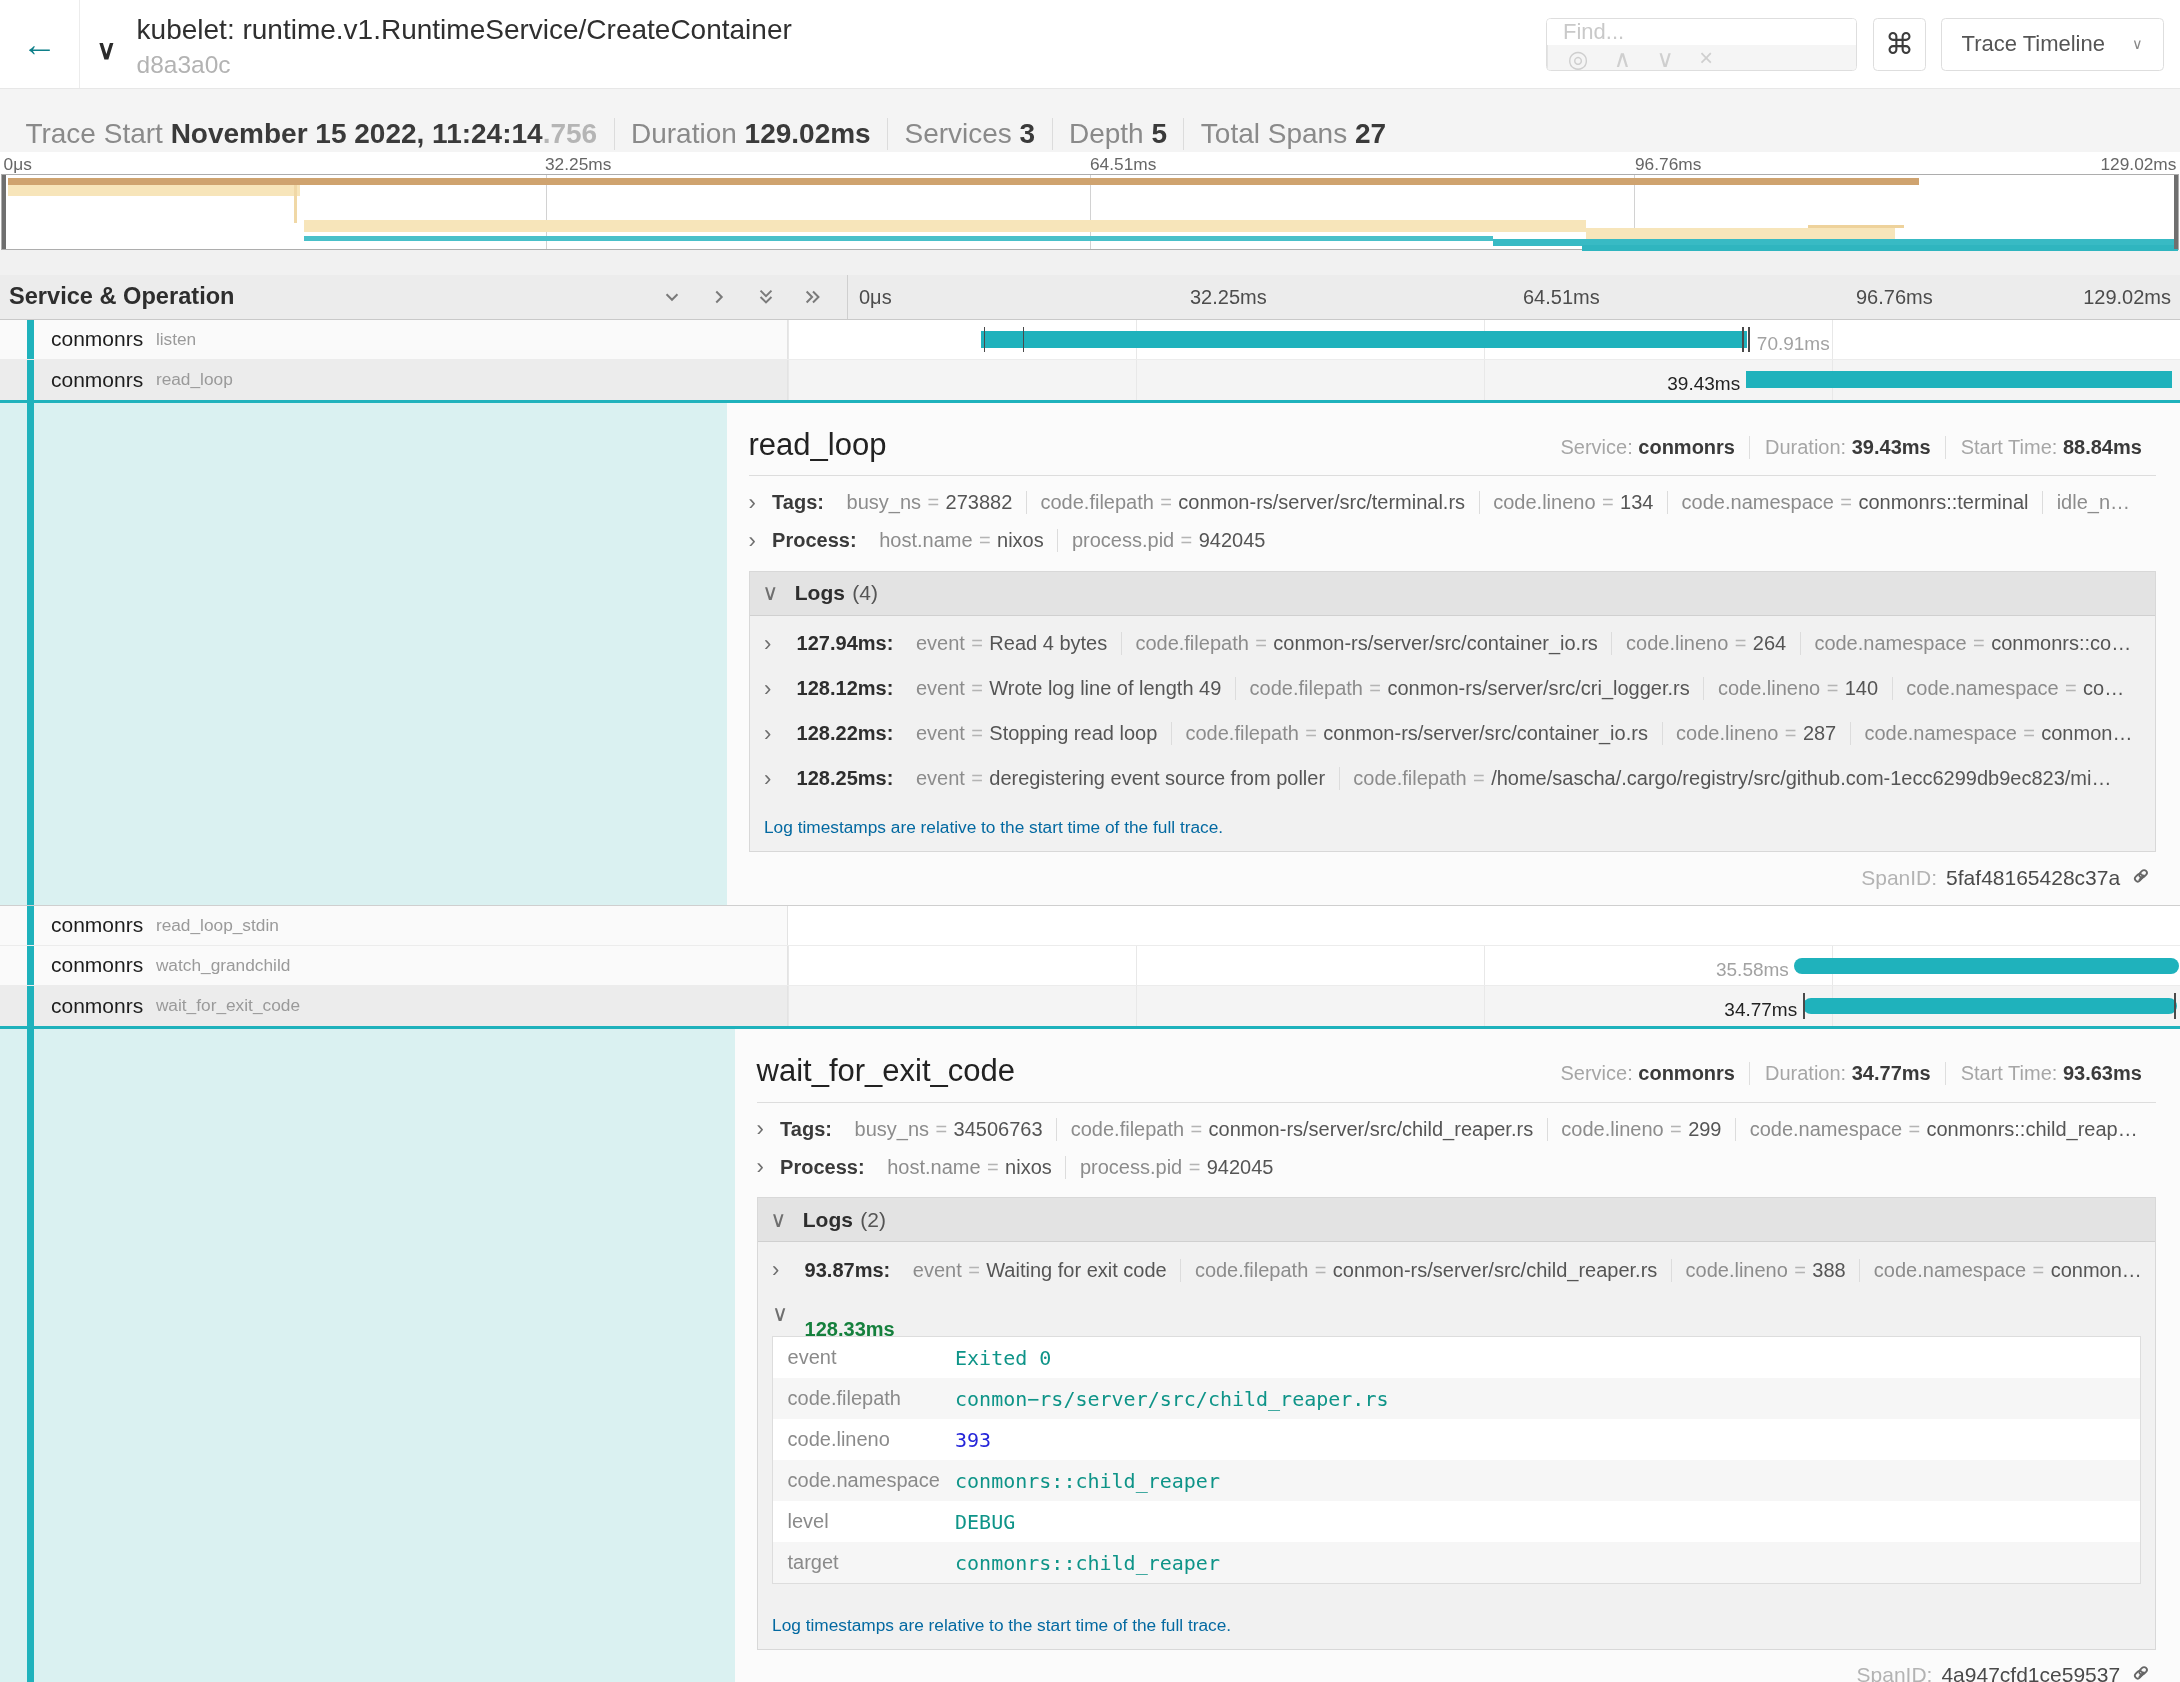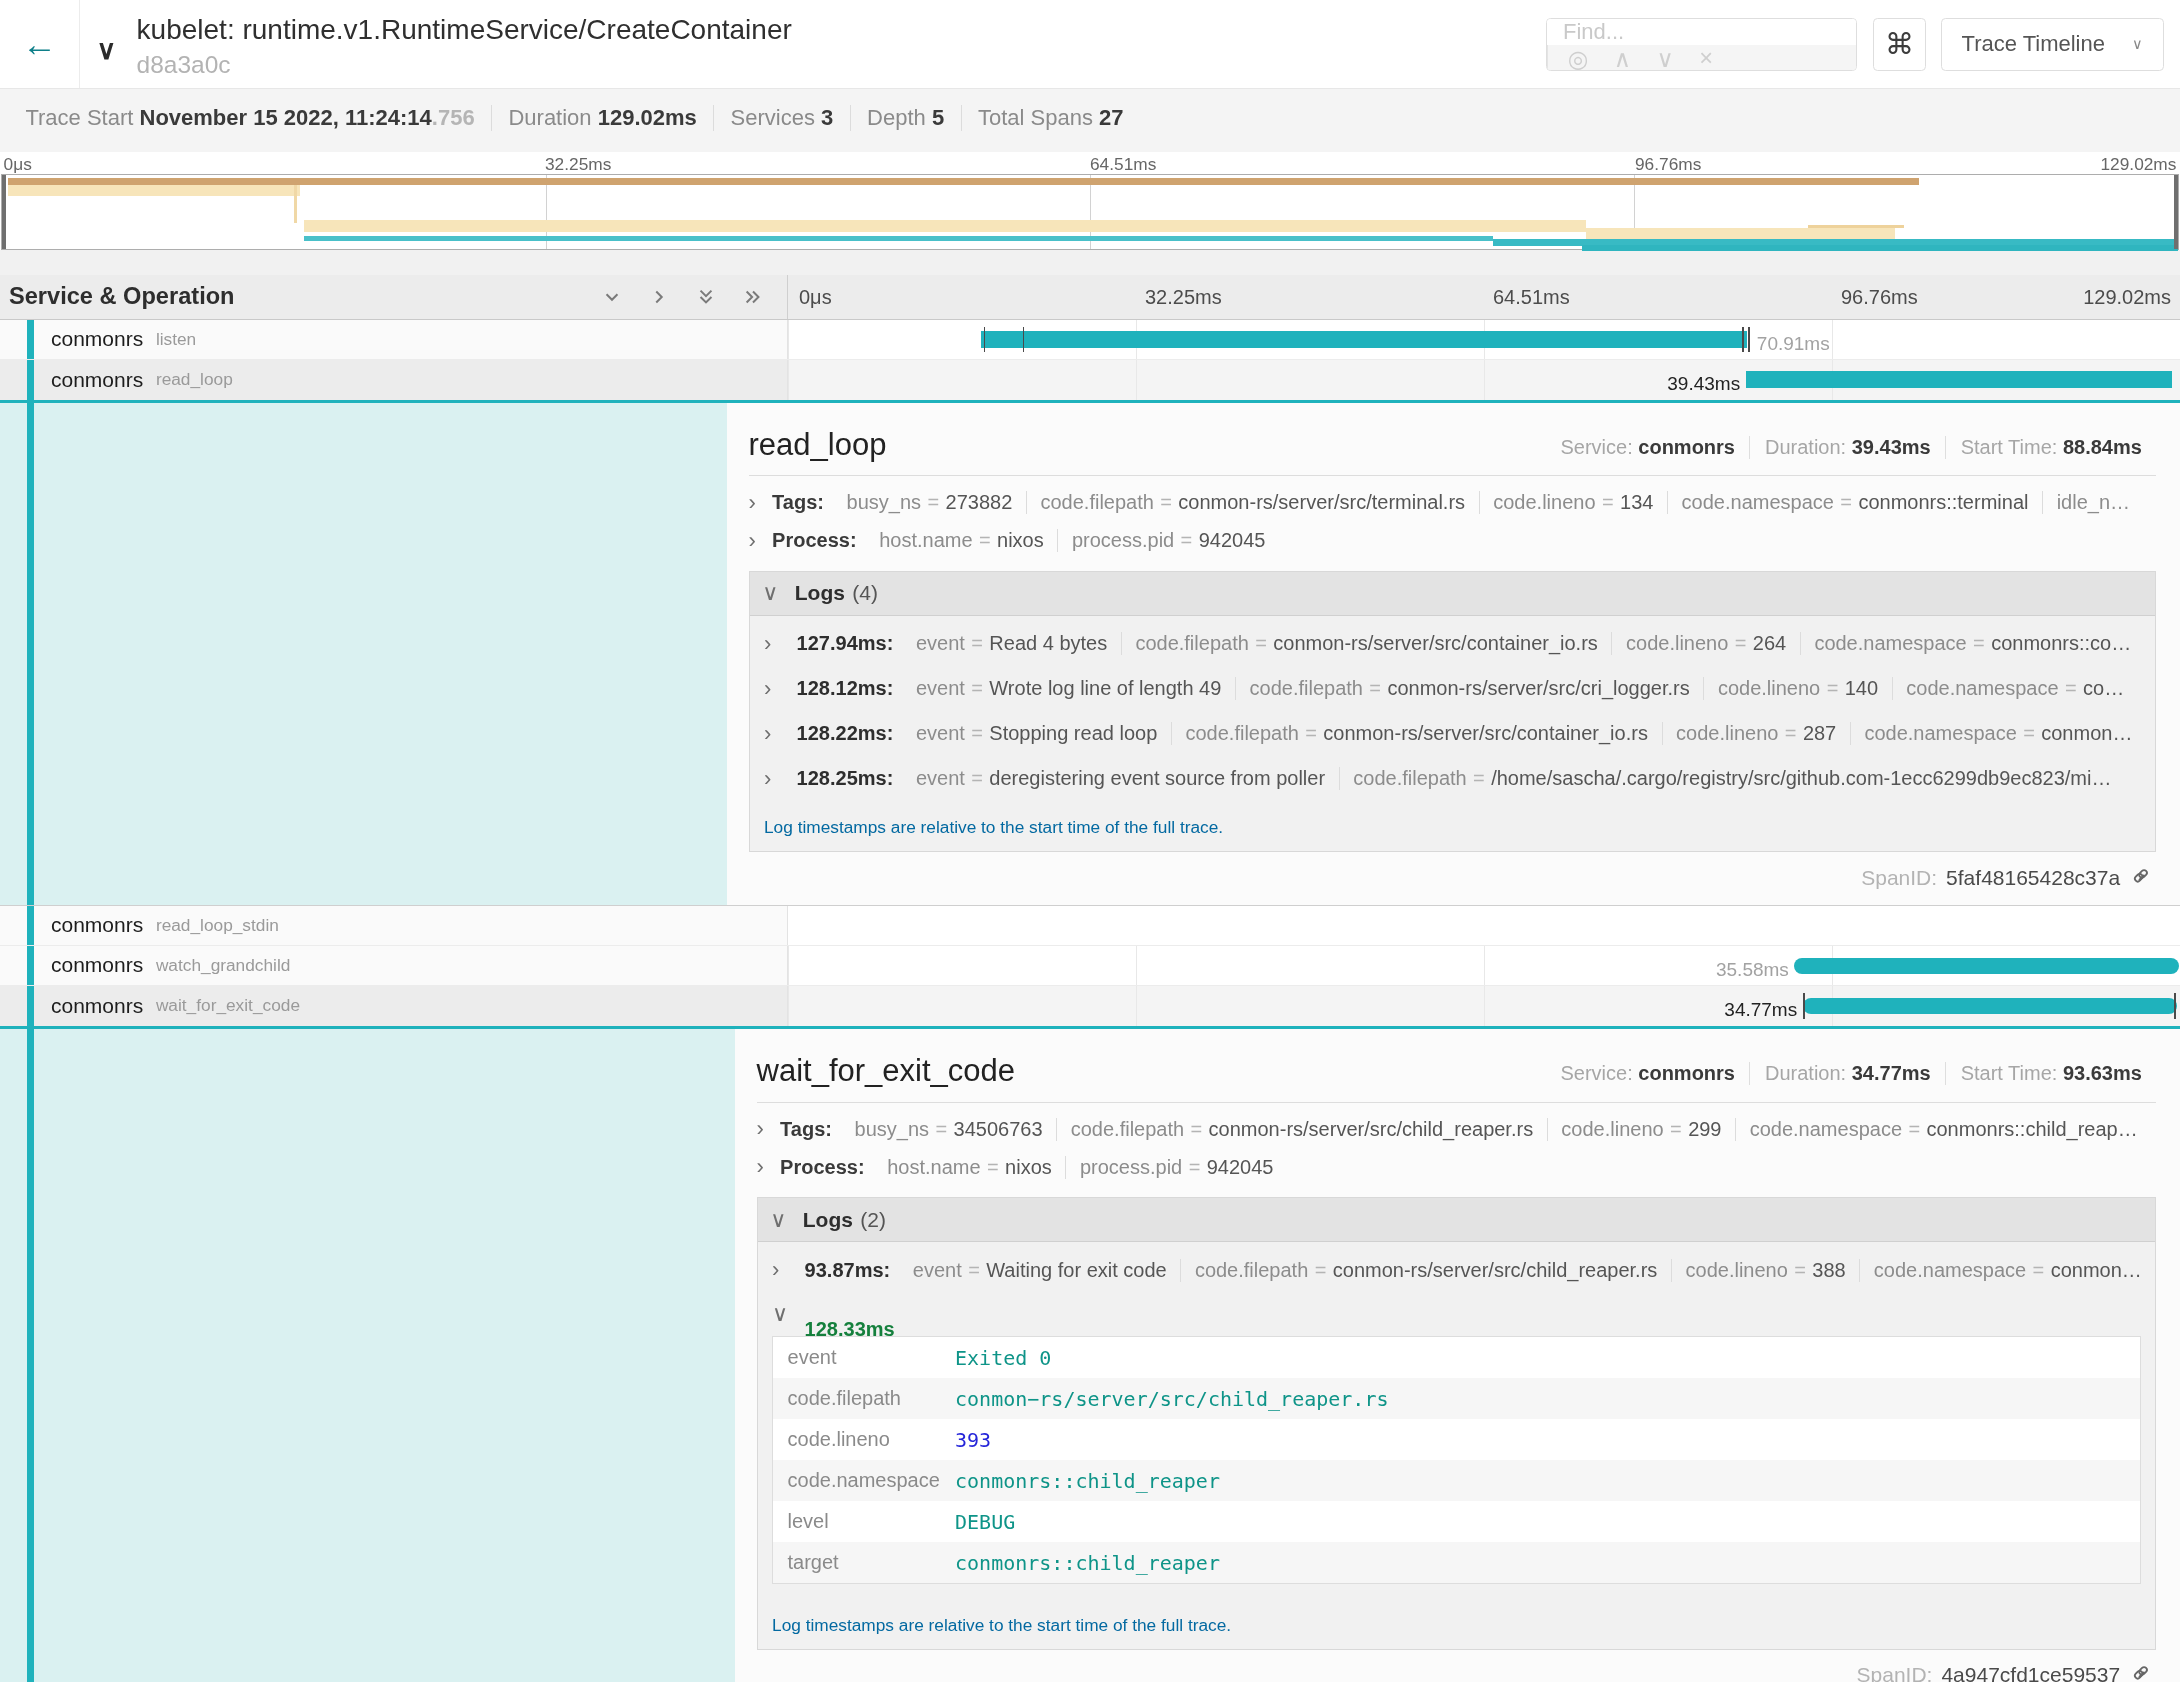--- a/index.html
+++ b/index.html
@@ -22,41 +22,41 @@
   .find-input::placeholder { color:#c9c9c9; }
   .find-tools { display:flex; align-items:center; gap:25.5px; padding:0 20px; background:#f5f5f5; border-left:0.9px solid #e4e4e4; }
   .find-tools span { color:#cfcfcf; font-size:23.6px; }
   .cmd-btn { width:53px; height:53px; margin-left:16.4px; border:0.9px solid #dedede; border-radius:4.5px; background:#fff;
              display:flex; align-items:center; justify-content:center; font-size:29px; color:#3c3c3c; cursor:pointer; }
   .view-btn { height:53px; margin-left:14.5px; border:0.9px solid #dedede; border-radius:4.5px; background:#fff;
               display:flex; align-items:center; gap:27px; padding:0 20px; font-size:22px; color:#555; cursor:pointer; }
   .view-caret { font-size:14.5px; color:#888; }
 
   
-  .metabar { height:64px; background:#f4f4f4; border-top:0.9px solid #e7e7e7; display:flex; align-items:flex-start;
-             padding:16px 9px; font-size:22px; }
+  .metabar { height:64px; background:#f4f4f4; border-top:0.9px solid #e7e7e7; display:flex; align-items:flex-end;
+             padding:2px 9px; font-size:28px; }
   .meta-item { padding:0 16.4px; color:#8a8a8a; white-space:nowrap; }
   .meta-item + .meta-item { border-left:0.9px solid #dcdcdc; }
   .meta-item b { color:#3a3a3a; font-weight:bold; }
   .meta-item .lt { color:#b5b5b5; font-weight:bold; }
 
   
   .ruler { position:relative; height:22px; background:#fff; font-size:17.3px; color:#666; }
   .ruler span { position:absolute; top:1.8px; }
   .r0 { left:3.6px; } .r25 { left:25%; } .r50 { left:50%; } .r75 { left:75%; } .r100 { right:3.6px; }
   .minimap { position:relative; height:76px; margin:0 0.9px; border:0.9px solid #adadad; background:#fff; cursor:crosshair; }
   .minimap .gl { position:absolute; top:0; bottom:0; width:0.9px; background:#d2d2d2; }
   .mm-bar { position:absolute; }
   .mm-handle { position:absolute; top:0; bottom:0; width:4.5px; background:#6f6f6f; }
   .mm-handle.left { left:0; } .mm-handle.right { right:0; }
   .spacer { height:24.5px; background:#f1f1f1; }
 
   
   .gridhead { display:flex; height:45px; background:#ececec; border-bottom:0.9px solid #c9c9c9; }
-  .gh-left { width:788px; display:flex; align-items:center; padding-left:9px; border-right:0.9px solid #cfcfcf; }
+  .gh-left { width:848px; display:flex; align-items:center; padding-left:9px; border-right:0.9px solid #cfcfcf; }
   .gh-title { font-size:23.6px; font-weight:bold; color:#2e2e2e; flex:1; }
   .gh-icons { display:flex; align-items:center; gap:27px; margin-right:23.6px; }
   .gh-icons svg { cursor:pointer; display:block; }
   .gh-right { position:relative; flex:1; font-size:20px; color:#4c4c4c; }
   .gh-right span { position:absolute; top:11px; }
   .t0 { left:11px; } .t25 { left:calc(25% + 9px); } .t50 { left:calc(50% + 9px); } .t75 { left:calc(75% + 9px); } .t100 { right:9px; }
 
   
   .row { display:flex; height:40px; border-bottom:0.9px solid #ececec; background:#fff; cursor:pointer; }
   .row-left { position:relative; width:788px; background:#fafafa; border-right:0.9px solid #e3e3e3;

